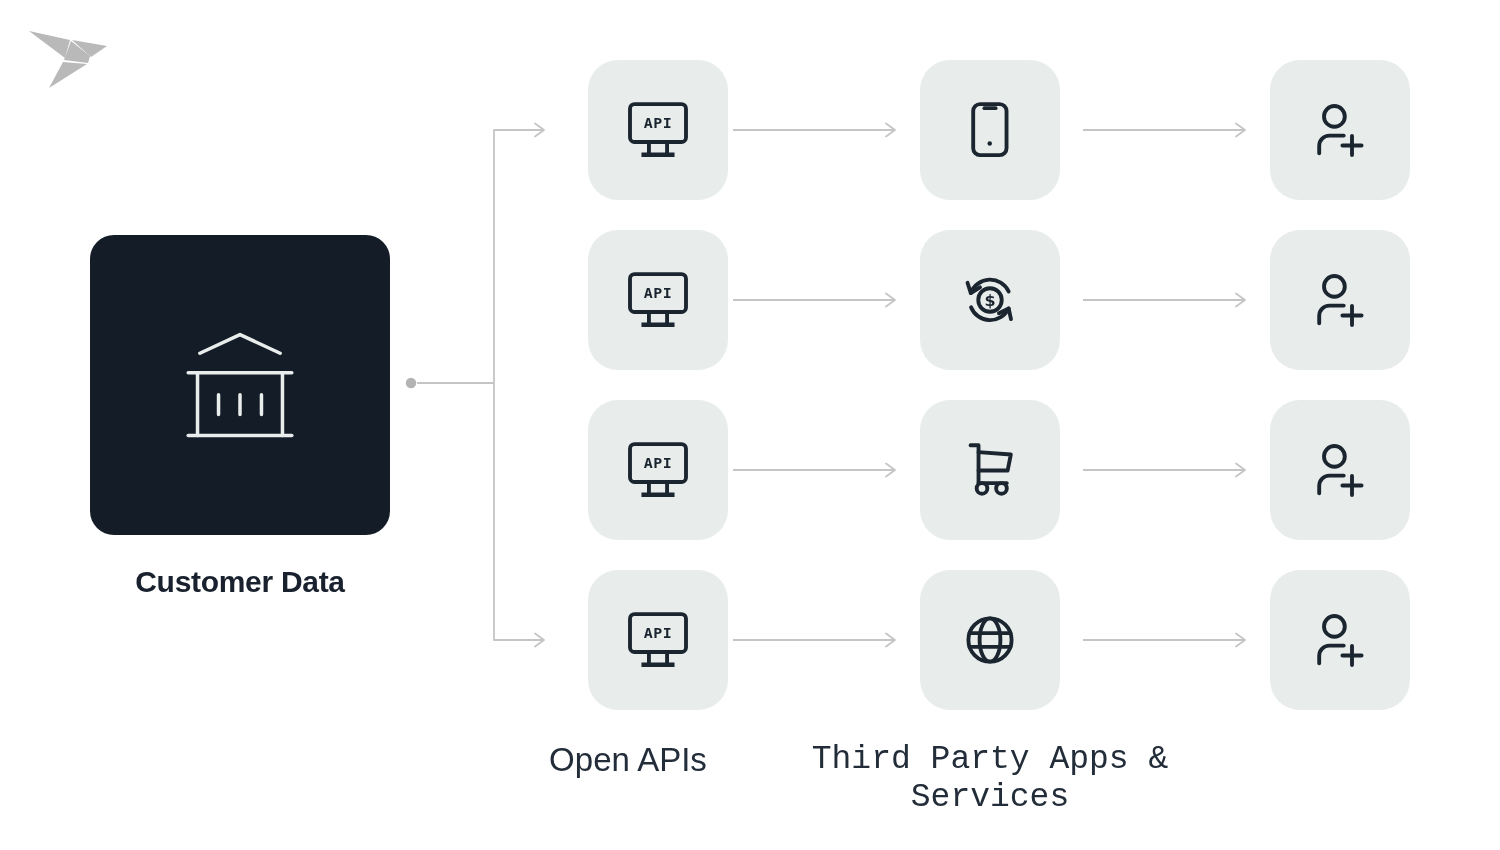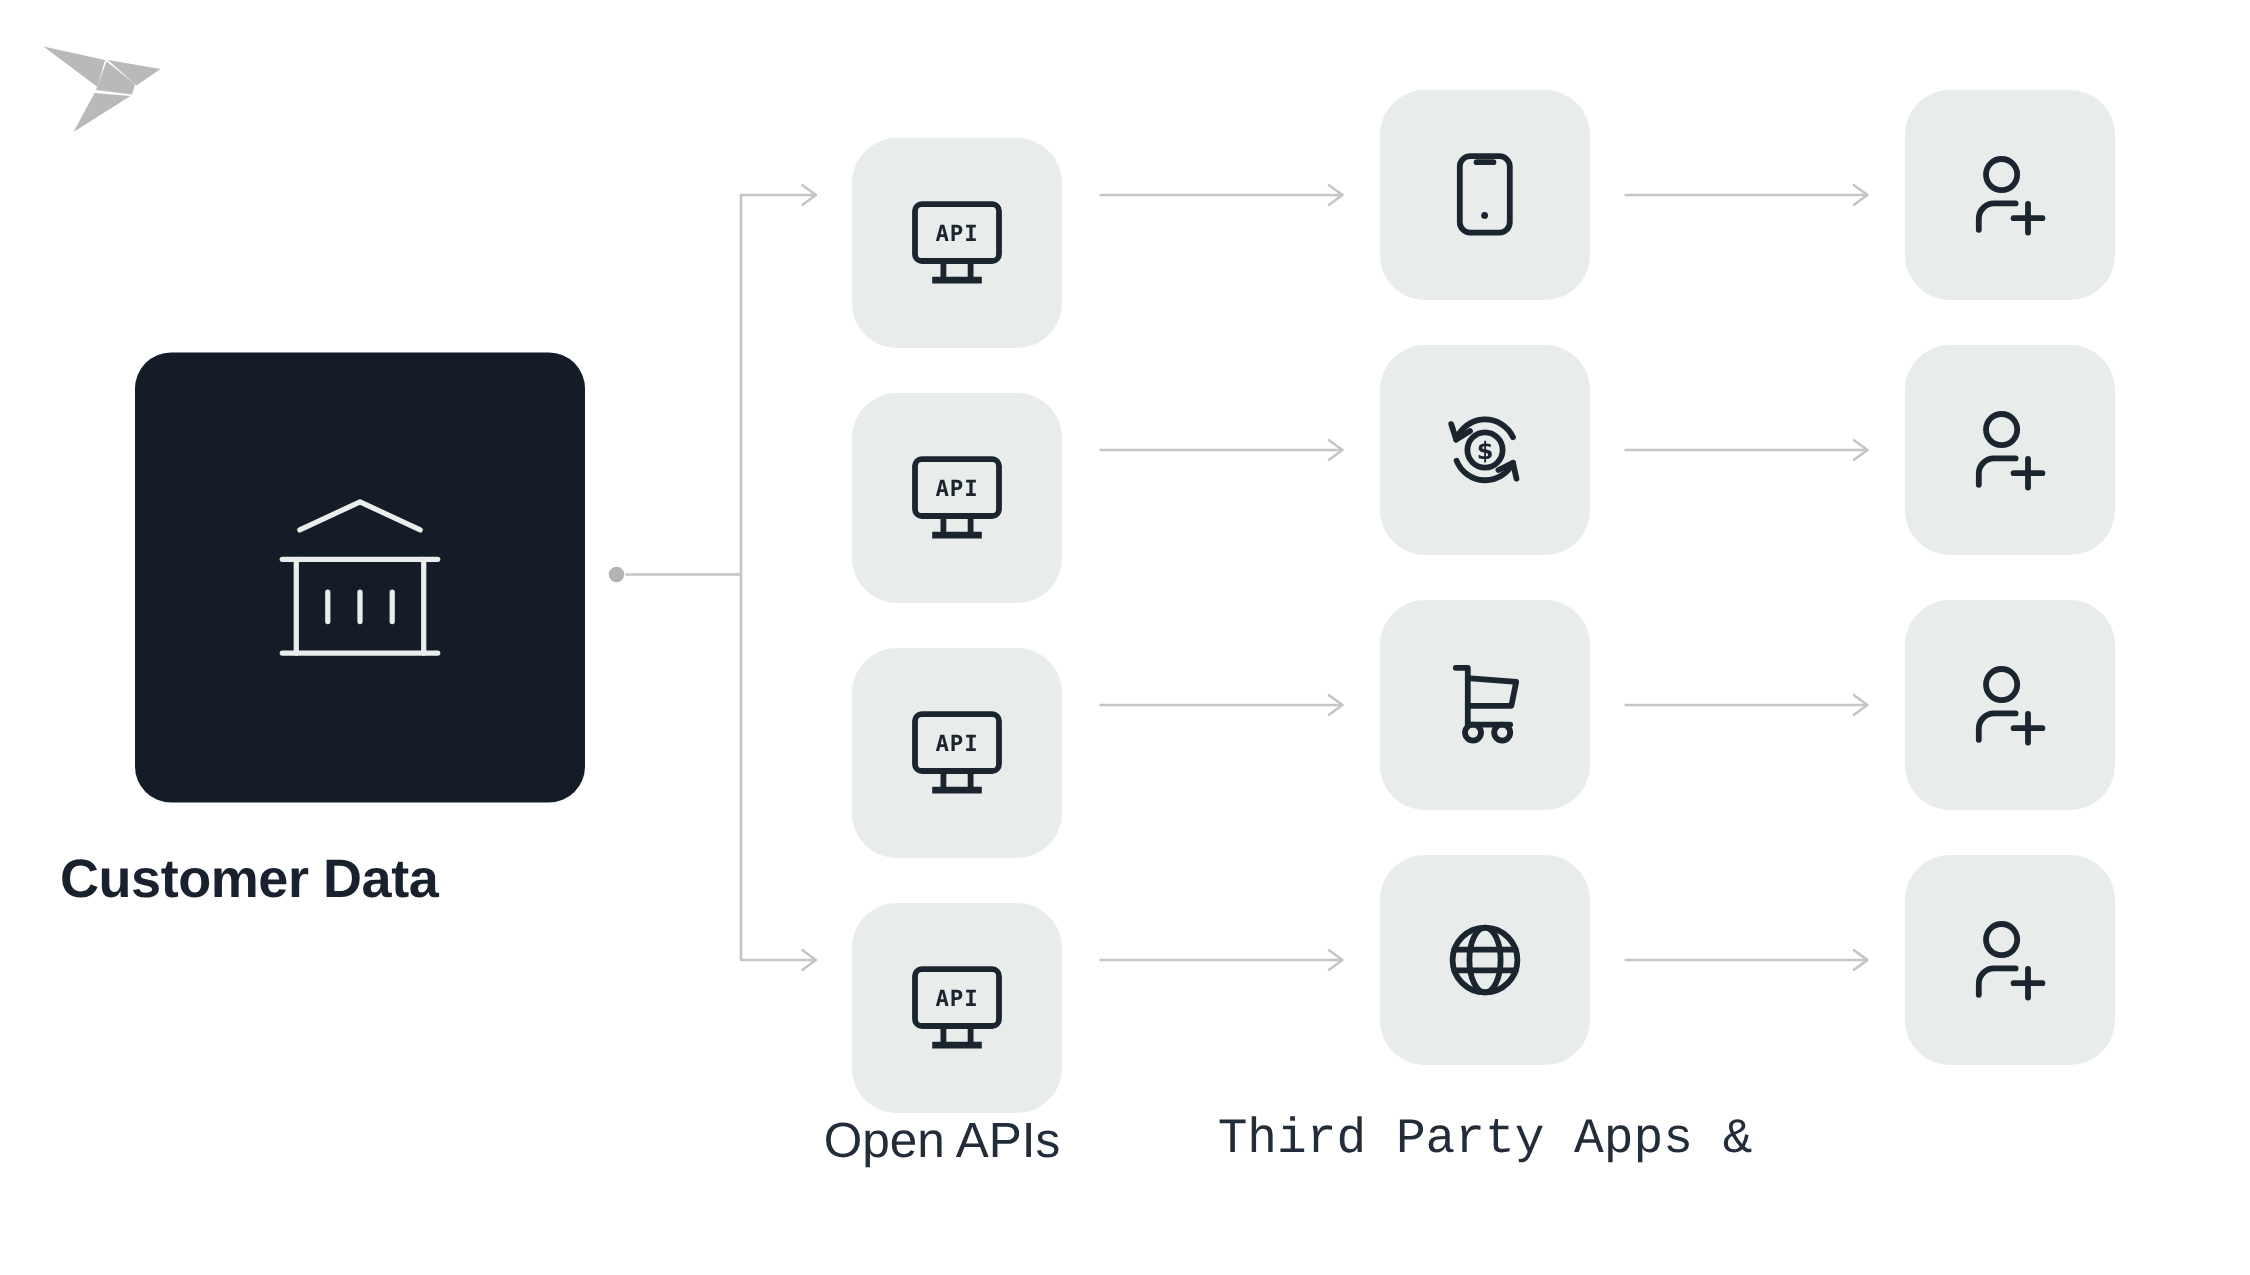--- a/index.html
+++ b/index.html
@@ -5,26 +5,26 @@
   html,body{margin:0;padding:0;}
   body{background:#ffffff;font-family:"Liberation Sans",sans-serif;}
   .canvas{position:relative;width:1500px;height:850px;background:#ffffff;overflow:hidden;}
 
   .logo{position:absolute;left:28px;top:24px;}
 
   .connectors{position:absolute;left:0;top:0;pointer-events:none;}
 
   .source-node{position:absolute;left:90px;top:235px;width:300px;height:300px;
     background:#141d27;border-radius:24px;display:flex;align-items:center;justify-content:center;}
-  .source-label{position:absolute;left:40px;top:565px;width:400px;
-    font-size:36px;font-weight:bold;color:#18212d;letter-spacing:-0.3px;}
+  .source-label{position:absolute;left:40px;top:565px;width:400px;text-align:center;
+    font-size:30px;font-weight:bold;color:#18212d;letter-spacing:-0.3px;}
 
   .node{position:absolute;width:140px;height:140px;background:#e8edeb;border-radius:30px;
     display:flex;align-items:center;justify-content:center;}
-  .c1{left:568px;margin-top:32px;} .c2{left:920px;} .c3{left:1270px;}
+  .c1{left:588px;} .c2{left:920px;} .c3{left:1270px;}
   .r1{top:60px;} .r2{top:230px;} .r3{top:400px;} .r4{top:570px;}
 
   .icon path,.icon rect,.icon circle,.icon ellipse{
     stroke:#1b2530;stroke-width:1.45;fill:none;stroke-linecap:round;stroke-linejoin:round;}
   .icon .thick{stroke-width:1.7;stroke-linecap:butt;}
   .icon .fill{fill:#1b2530;stroke:none;}
   .api-text{font-family:"DejaVu Sans Mono",monospace;font-size:5.6px;font-weight:bold;
     fill:#1b2530;text-anchor:middle;letter-spacing:0.2px;}
   .dollar-text{font-family:"DejaVu Sans",sans-serif;font-size:6px;font-weight:bold;
     fill:#1b2530;text-anchor:middle;}
@@ -176,15 +176,16 @@
     <svg class="icon" width="64" height="64" viewBox="0 0 24 24">
       <circle cx="9.9" cy="6.9" r="3.9" stroke-width="1.5"></circle>
       <path d="M4.2 20.7 V17.9 A3.8 3.8 0 0 1 8 14.1 H13.4" stroke-width="1.5"></path>
       <path d="M16.5 14.2 V21.4 M12.9 17.8 H20.1" stroke-width="1.5"></path>
     </svg>
   </div>
 
   <div class="col-label col-label-1">Open APIs</div>
   <div class="col-label col-label-2">
     <div>Third Party Apps &amp;</div>
+    <div>Services</div>
   </div>
 
 </div>
 
 </body></html>

